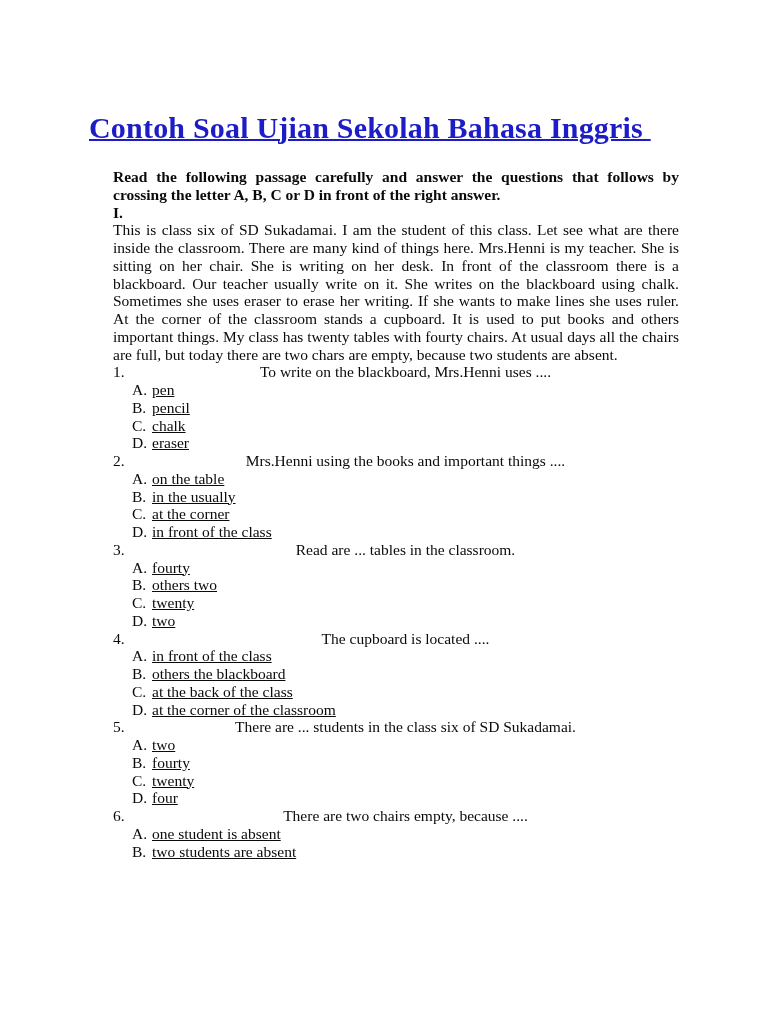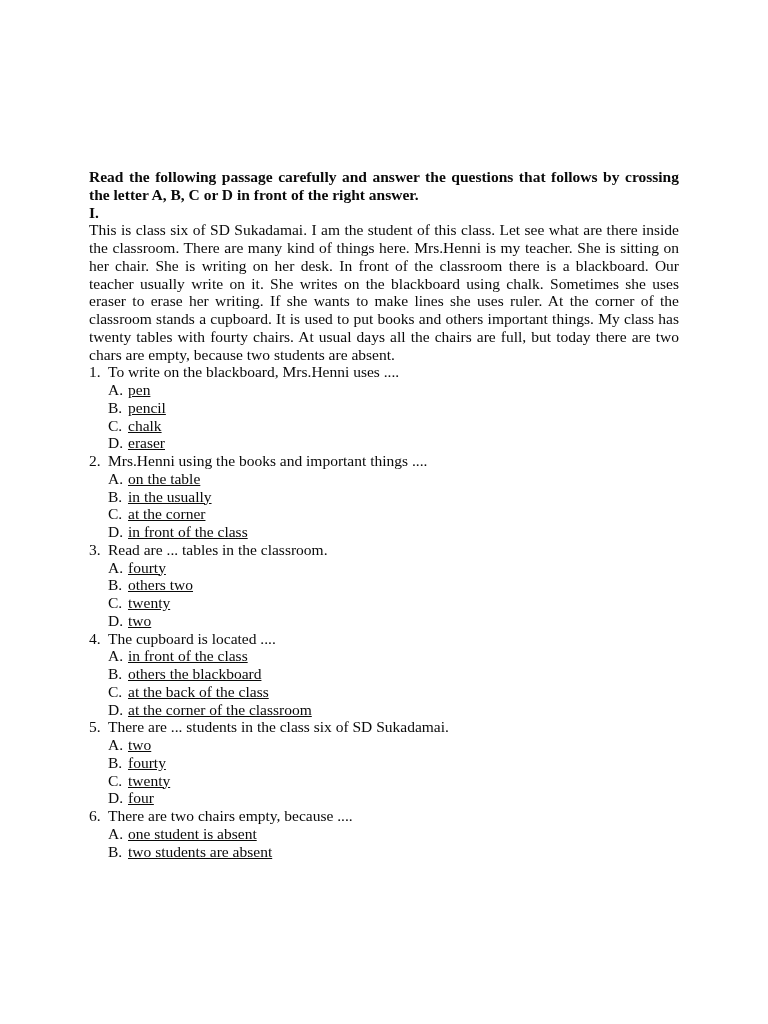--- a/index.html
+++ b/index.html
@@ -30,50 +30,51 @@
     letter-spacing: 0.2px;
   }
   .doc-title .tline {
     color: #1d1dc8;
     text-decoration: underline;
     text-decoration-thickness: 2px;
   }
   .body-text {
     font-size: 15.5px;
     line-height: 17.75px;
+    margin-left: 24px;
   }
   .intro {
     margin: 0;
     font-weight: bold;
     text-align: justify;
   }
   .section-label {
     margin: 0;
     font-weight: bold;
   }
   .passage {
     margin: 0;
     text-align: justify;
   }
   .question { margin: 0; }
   .q-line { display: flex; }
   .q-num { flex: 0 0 19px; }
-  .q-text { flex: 1; }
+  .q-text { flex: 1; text-align: center; }
   .opt { display: flex; margin-left: 19px; }
   .opt-letter { flex: 0 0 20px; }
   .opt-text { flex: 1; text-decoration: underline; }
 </style>
 </head>
 <body>
 
 <div class="page">
   <div class="content">
 
     <h1 class="doc-title">
-      <br>
+      <span class="tline">Contoh Soal Ujian Sekolah Bahasa Inggris&nbsp;</span><br>
     </h1>
 
     <div class="body-text">
       <p class="intro">Read the following passage carefully and answer the questions that follows by crossing the letter A, B, C or D in front of the right answer.</p>
       <p class="section-label">I.</p>
       <p class="passage">This is class six of SD Sukadamai. I am the student of this class. Let see what are there inside the classroom. There are many kind of things here. Mrs.Henni is my teacher. She is sitting on her chair. She is writing on her desk. In front of the classroom there is a blackboard. Our teacher usually write on it. She writes on the blackboard using chalk. Sometimes she uses eraser to erase her writing. If she wants to make lines she uses ruler. At the corner of the classroom stands a cupboard. It is used to put books and others important things. My class has twenty tables with fourty chairs. At usual days all the chairs are full, but today there are two chars are empty, because two students are absent.</p>
 
       <div class="question">
         <div class="q-line">
           <span class="q-num">1.</span>

